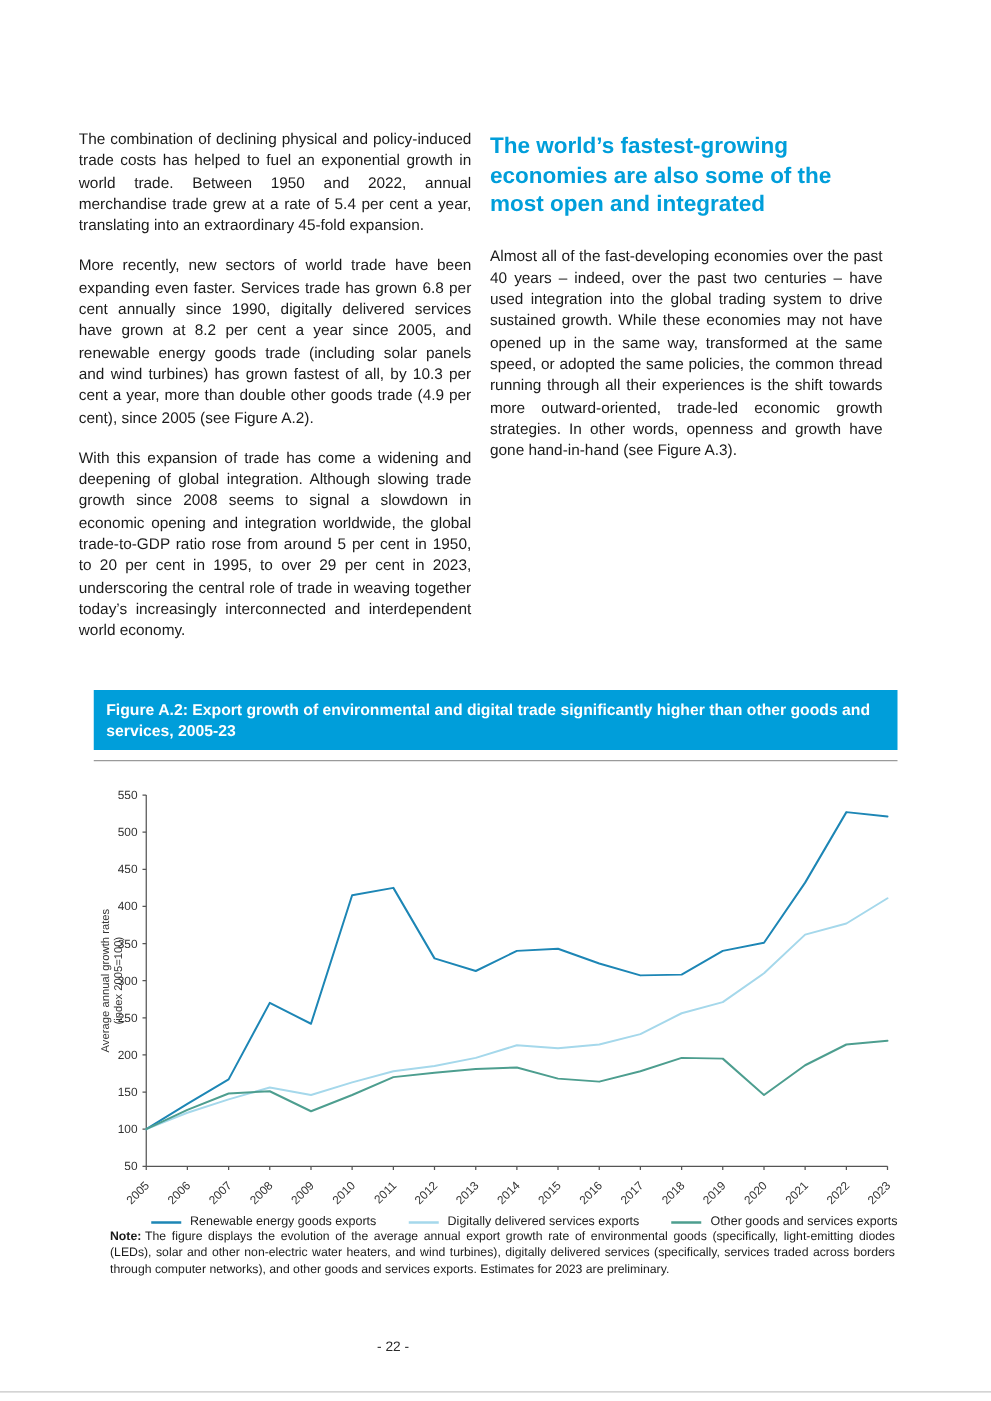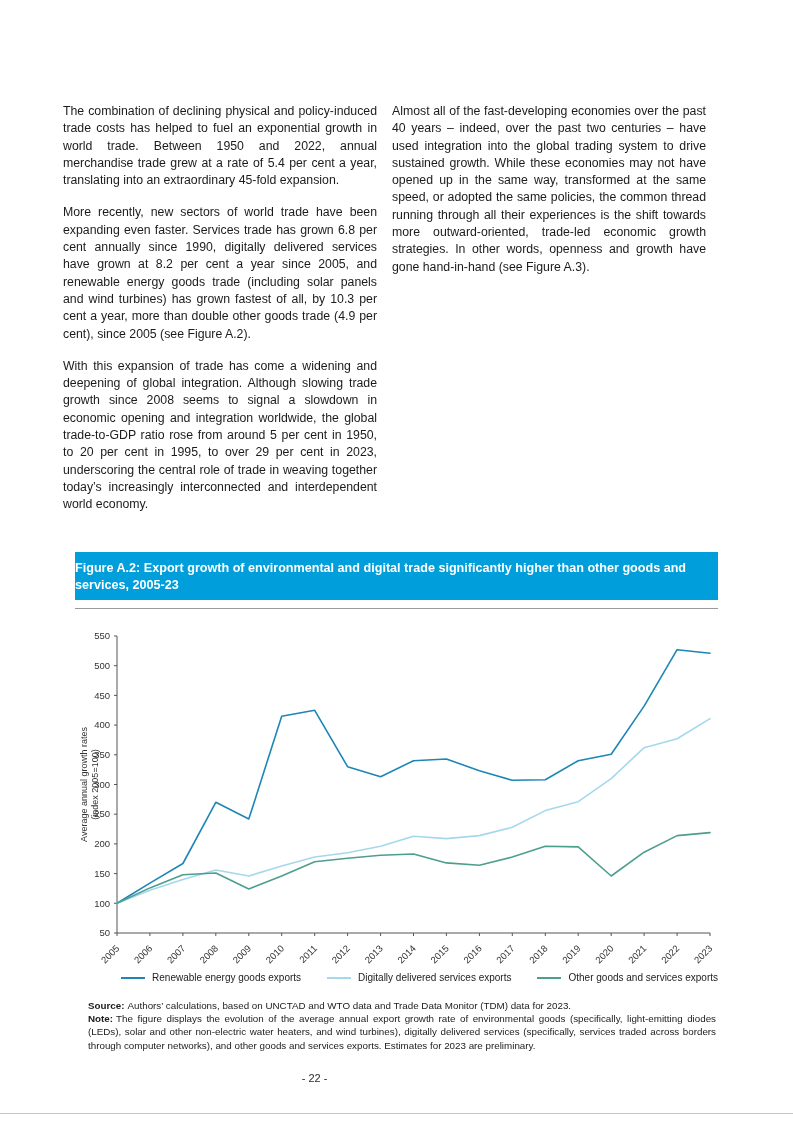--- a/index.html
+++ b/index.html
@@ -17,21 +17,21 @@
     margin:0 0 15px 0;font-size:12.3px;line-height:17.3px;
     text-align:justify;
   }
   .right-heading{
     margin:2px 0 21px 0;font-size:18px;line-height:23.5px;font-weight:bold;
     color:#009eda;
   }
   .figure{position:absolute;top:552px;left:75px;width:643px;}
   .figure-header{
     background:#009eda;color:#ffffff;font-weight:bold;
-    font-size:12.6px;line-height:16.5px;padding:8px 14px 7px 0;
+    font-size:12.6px;line-height:16.5px;padding:8px 14px 7px 10px;
   }
   .figure-rule{height:1px;background:#9a9a9a;margin-top:8px;}
   #chart-svg{display:block;margin-top:1px;}
   .yt,.xt{font-size:9.5px;fill:#333;}
   .yl{font-size:9px;fill:#333;}
   .ax{stroke:#555;stroke-width:1;}
   .legend{
     display:flex;justify-content:flex-end;align-items:center;gap:26px;
     margin-top:4px;
   }
@@ -54,20 +54,21 @@
 </head>
 <body>
 
 <div class="columns">
   <div class="col">
     <p>The combination of declining physical and policy-induced trade costs has helped to fuel an exponential growth in world trade. Between 1950 and 2022, annual merchandise trade grew at a rate of 5.4 per cent a year, translating into an extraordinary 45-fold expansion.</p>
     <p>More recently, new sectors of world trade have been expanding even faster. Services trade has grown 6.8 per cent annually since 1990, digitally delivered services have grown at 8.2 per cent a year since 2005, and renewable energy goods trade (including solar panels and wind turbines) has grown fastest of all, by 10.3 per cent a year, more than double other goods trade (4.9 per cent), since 2005 (see Figure A.2).</p>
     <p>With this expansion of trade has come a widening and deepening of global integration. Although slowing trade growth since 2008 seems to signal a slowdown in economic opening and integration worldwide, the global trade-to-GDP ratio rose from around 5 per cent in 1950, to 20 per cent in 1995, to over 29 per cent in 2023, underscoring the central role of trade in weaving together today’s increasingly interconnected and interdependent world economy.</p>
   </div>
   <div class="col">
+    <h2 class="right-heading">The world’s fastest-growing economies are also some of the most open and integrated</h2>
     <p>Almost all of the fast-developing economies over the past 40 years – indeed, over the past two centuries – have used integration into the global trading system to drive sustained growth. While these economies may not have opened up in the same way, transformed at the same speed, or adopted the same policies, the common thread running through all their experiences is the shift towards more outward-oriented, trade-led economic growth strategies. In other words, openness and growth have gone hand-in-hand (see Figure A.3).</p>
   </div>
 </div>
 
 <div class="figure">
   <div class="figure-header">Figure A.2: Export growth of environmental and digital trade significantly higher than other goods and services, 2005-23</div>
   <div class="figure-rule"></div>
   <svg id="chart-svg" width="643" height="358">
       <text class="yt" x="35" y="326.2" text-anchor="end">50</text>
       <line class="ax" x1="39" y1="323.0" x2="42" y2="323.0"></line>
@@ -143,18 +144,17 @@
       </div>
       <div class="legend-item">
         <span class="swatch" style="background: rgb(165, 216, 235);"></span>
         <span>Digitally delivered services exports</span>
       </div>
       <div class="legend-item">
         <span class="swatch" style="background: rgb(77, 158, 143);"></span>
         <span>Other goods and services exports</span>
       </div>
     </div>
-  <p class="srcnote first"><span class="b">Source:</span><span>Authors’ calculations, based on UNCTAD and WTO data and Trade Data Monitor (TDM) data for 2023.</span></p>
   <p class="srcnote note-just"><span class="b">Note:</span><span>The figure displays the evolution of the average annual export growth rate of environmental goods (specifically, light-emitting diodes (LEDs), solar and other non-electric water heaters, and wind turbines), digitally delivered services (specifically, services traded across borders through computer networks), and other goods and services exports. Estimates for 2023 are preliminary.</span></p>
 </div>
 
 <div class="page-number">- 22 -</div>
 <div class="bottom-line"></div>
 
 </body></html>

